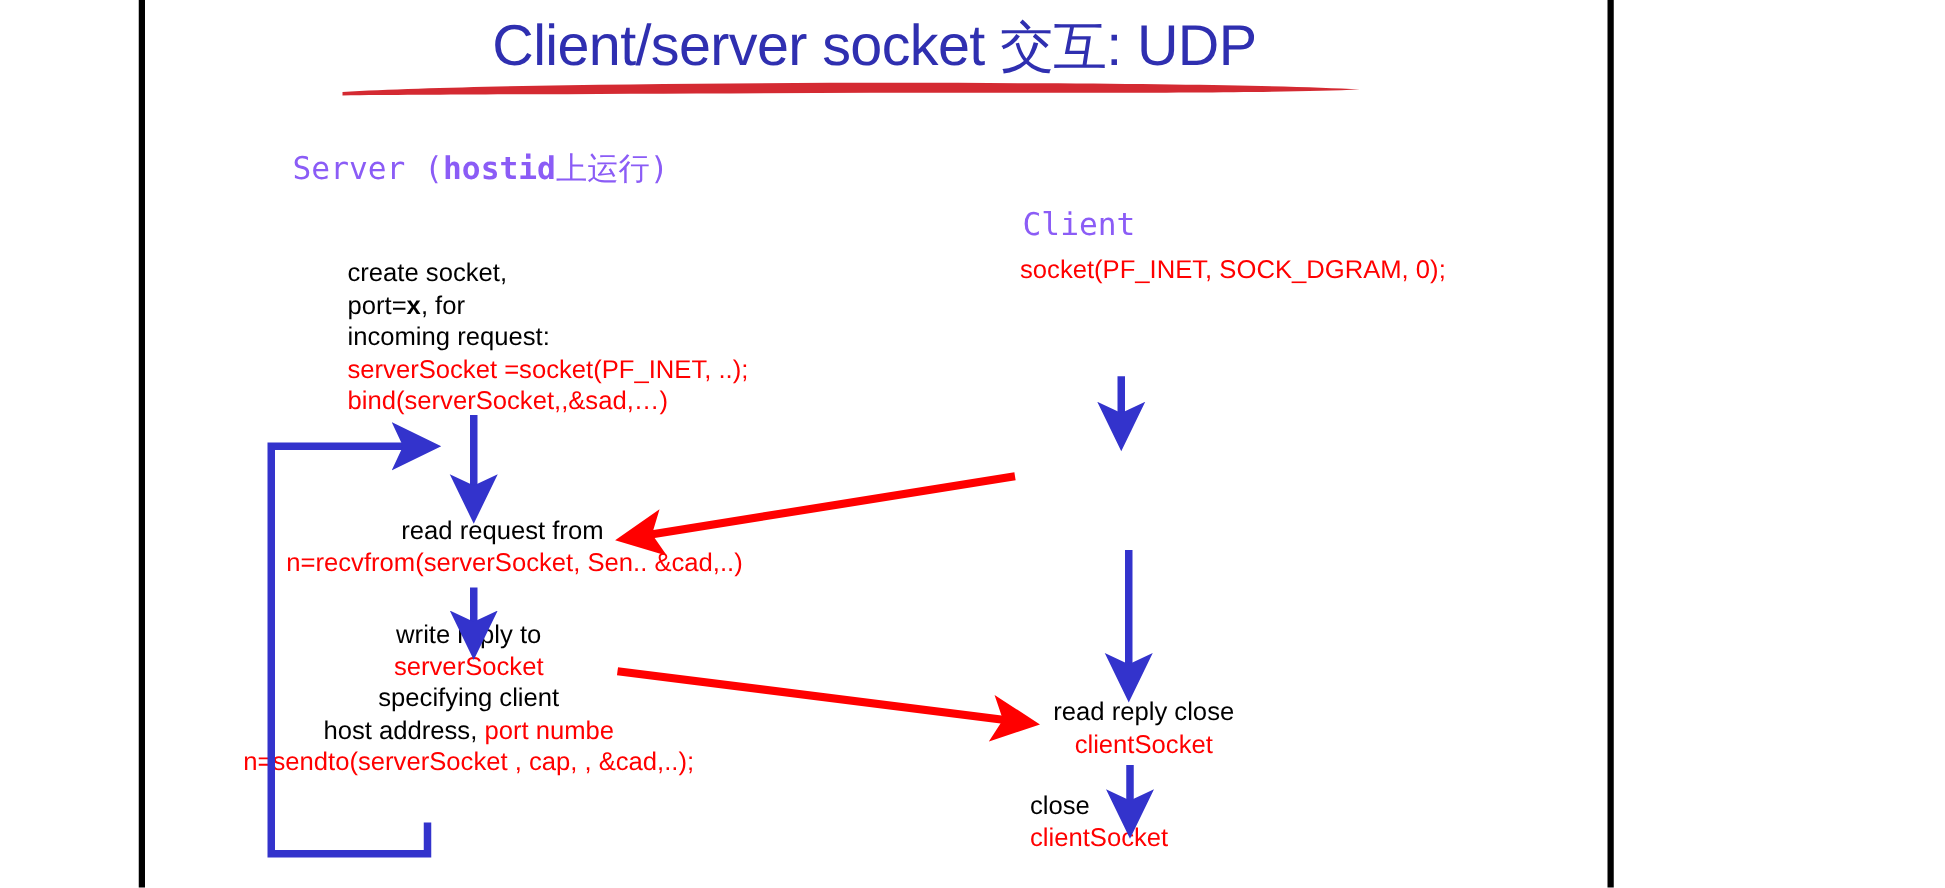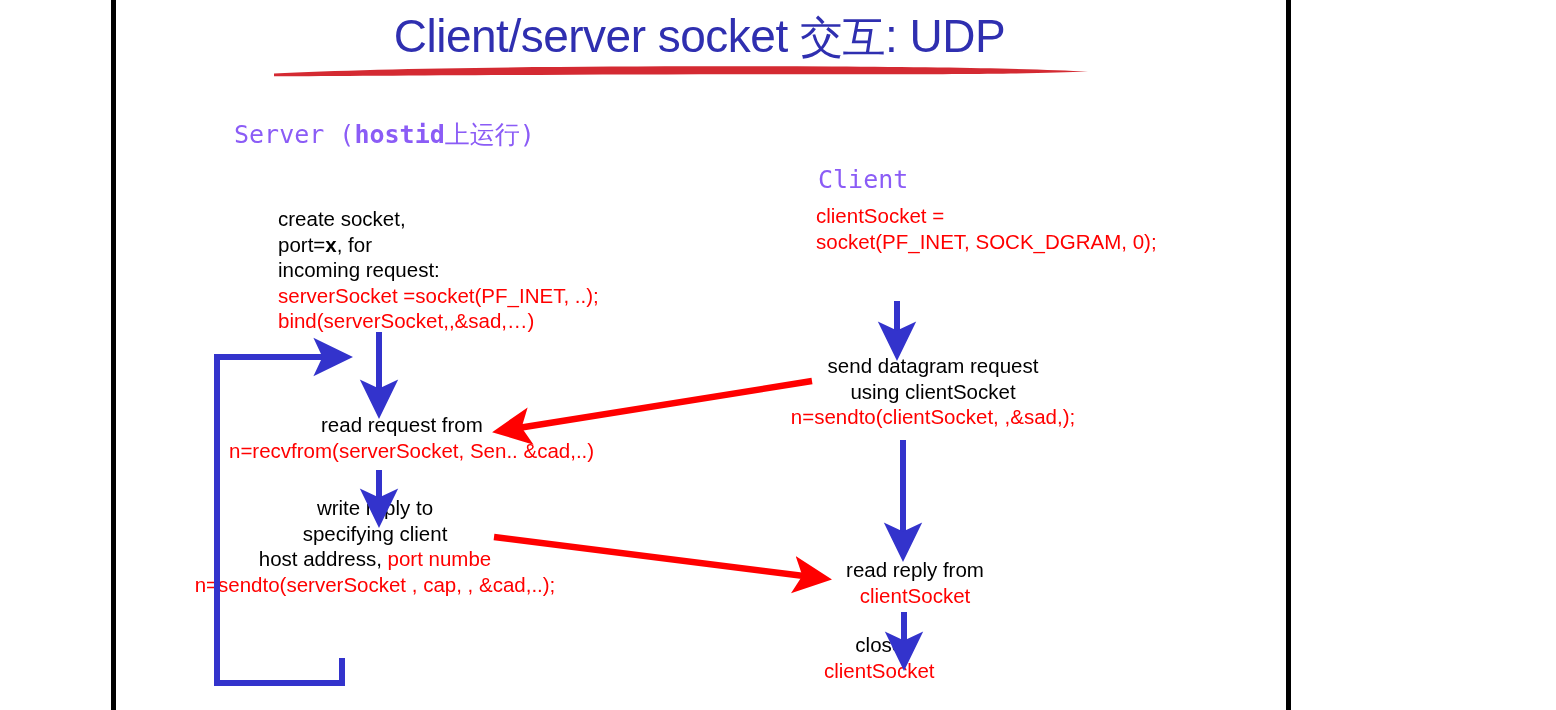--- a/index.html
+++ b/index.html
@@ -61,21 +61,21 @@
   .code{color:#FF0000;}
   .blk{color:#000000;}
 
   #srv-create{left:278px;top:206px;text-align:left;}
   #srv-read{left:229px;top:412px;text-align:left;}
   #srv-read .l1{padding-left:92px;}
   #srv-write{left:165px;top:495px;width:420px;text-align:center;}
   #cli-create{left:816px;top:203px;text-align:left;}
   #cli-send{left:768px;top:353px;width:330px;text-align:center;}
   #cli-read{left:830px;top:557px;width:170px;text-align:center;}
-  #cli-close{left:824px;top:632px;text-align:center;}
+  #cli-close{left:824px;top:632px;text-align:left;}
 
   b.x{font-weight:bold;}
 
   
   #arrows{position:absolute;left:0;top:0;width:1556px;height:710px;pointer-events:none;}
 </style>
 </head>
 <body>
 
 <div id="slide">
@@ -102,38 +102,33 @@
     <div class="code">bind(serverSocket,,&amp;sad,…)</div>
   </div>
 
   <div class="block" id="srv-read">
     <div class="blk l1">read request from</div>
     <div class="code">n=recvfrom(serverSocket, Sen.. &amp;cad,..)</div>
   </div>
 
   <div class="block" id="srv-write">
     <div class="blk">write reply to</div>
+    <div class="code">serverSocket</div>
     <div class="blk">specifying client</div>
     <div><span class="blk">host address, </span><span class="code">port numbe</span></div>
     <div class="code">n=sendto(serverSocket , cap, , &amp;cad,..);</div>
   </div>
 
   <div class="block" id="cli-create">
-    <div class="code">clientSocket =</div>
     <div class="code">socket(PF_INET, SOCK_DGRAM, 0);</div>
   </div>
 
-  <div class="block" id="cli-send">
-    <div class="blk">send datagram request</div>
-    <div class="blk">using clientSocket</div>
-    <div class="code">n=sendto(clientSocket, ,&amp;sad,);</div>
-  </div>
 
   <div class="block" id="cli-read">
-    <div class="blk">read reply from</div>
+    <div class="blk">read reply close</div>
     <div class="code">clientSocket</div>
   </div>
 
   <div class="block" id="cli-close">
     <div class="blk">close</div>
     <div class="code">clientSocket</div>
   </div>
 
   <svg id="arrows" viewBox="0 0 1556 710">
     <defs>

